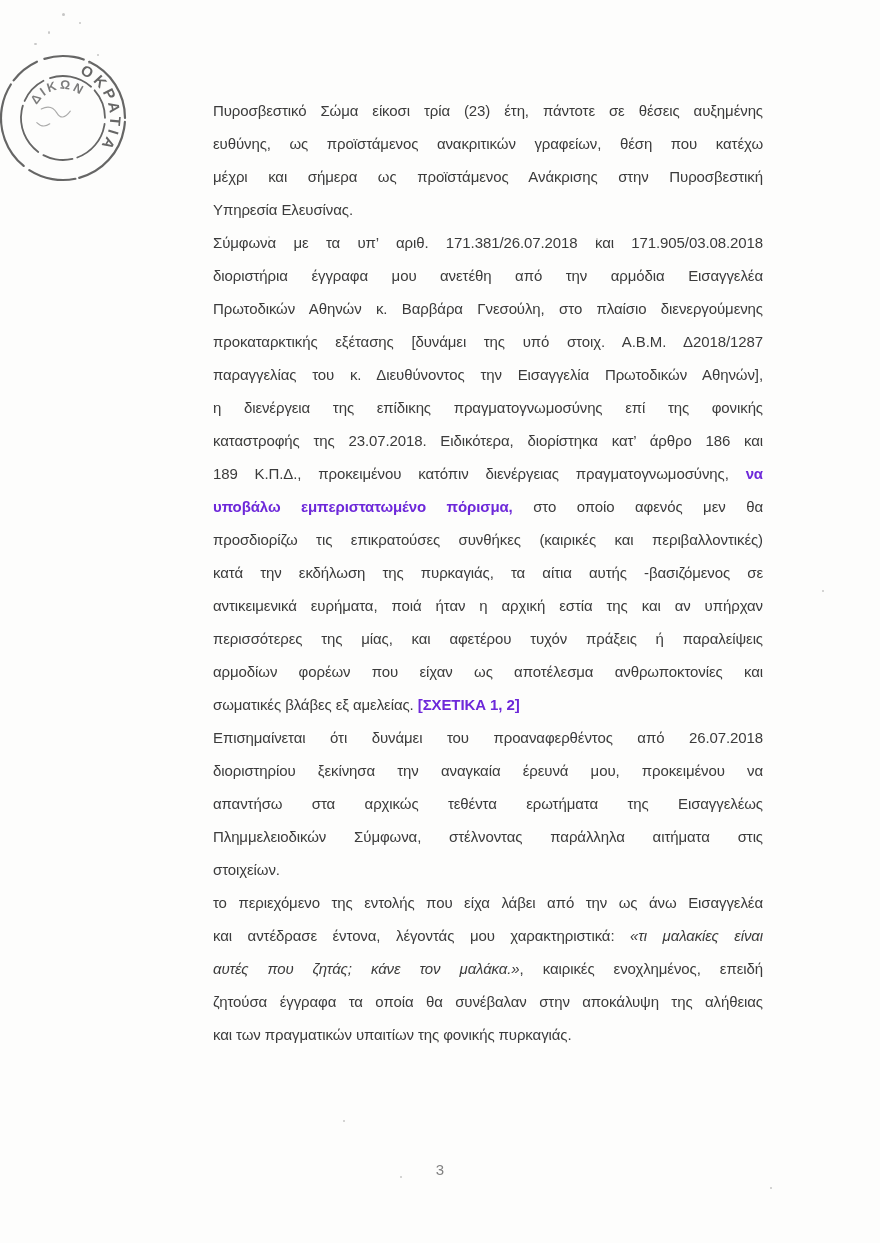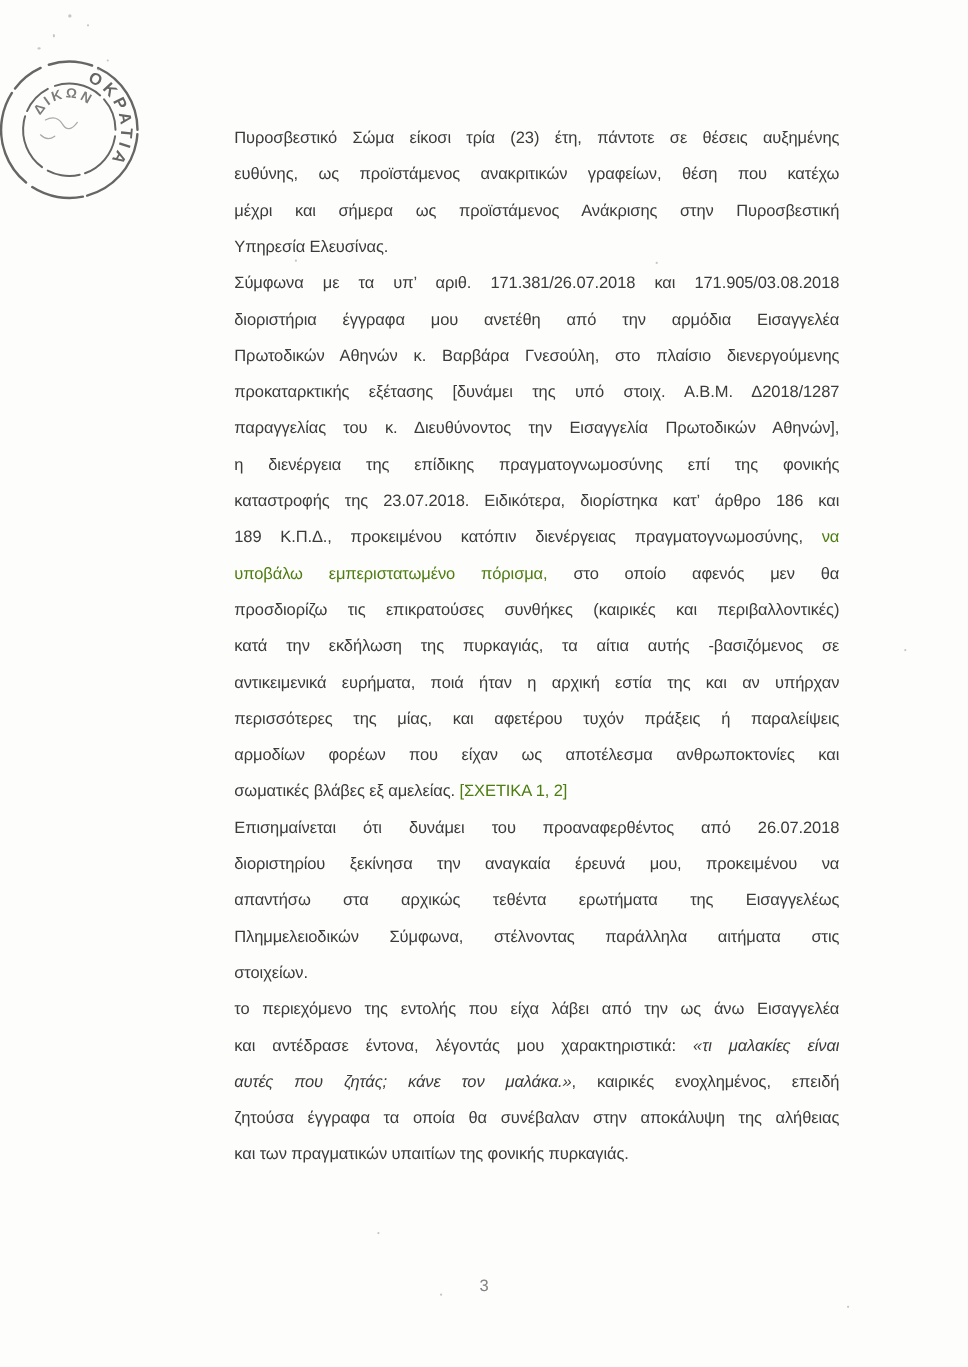--- a/index.html
+++ b/index.html
@@ -14,39 +14,39 @@
     width: 880px; height: 1243px;
     background: #fdfdfc;
   }
   .stamp {
     position: absolute;
     left: -12px; top: 43px;
     opacity: 0.82;
   }
   .text-block {
     position: absolute;
-    left: 213px; top: 109px;
+    left: 213px; top: 94px;
     width: 550px;
     color: #3b3b3b;
     font-size: 15px;
     line-height: 33px;
     letter-spacing: -0.1px;
   }
   .para { margin: 0; }
   .line {
     position: relative;
     height: 33px;
     overflow: hidden;
     white-space: normal;
   }
   .line.just {
     text-align: justify;
     text-align-last: justify;
   }
-  .b { font-weight: 400; color: #4d7c0f; }
+  .b { font-weight: 700; color: #6d28d9; }
   .i { font-style: italic; }
   .page-number {
     position: absolute;
     top: 1160px; left: 0;
     width: 100%;
     text-align: center;
     color: #828282;
     font-size: 15px;
     line-height: 20px;
   }

